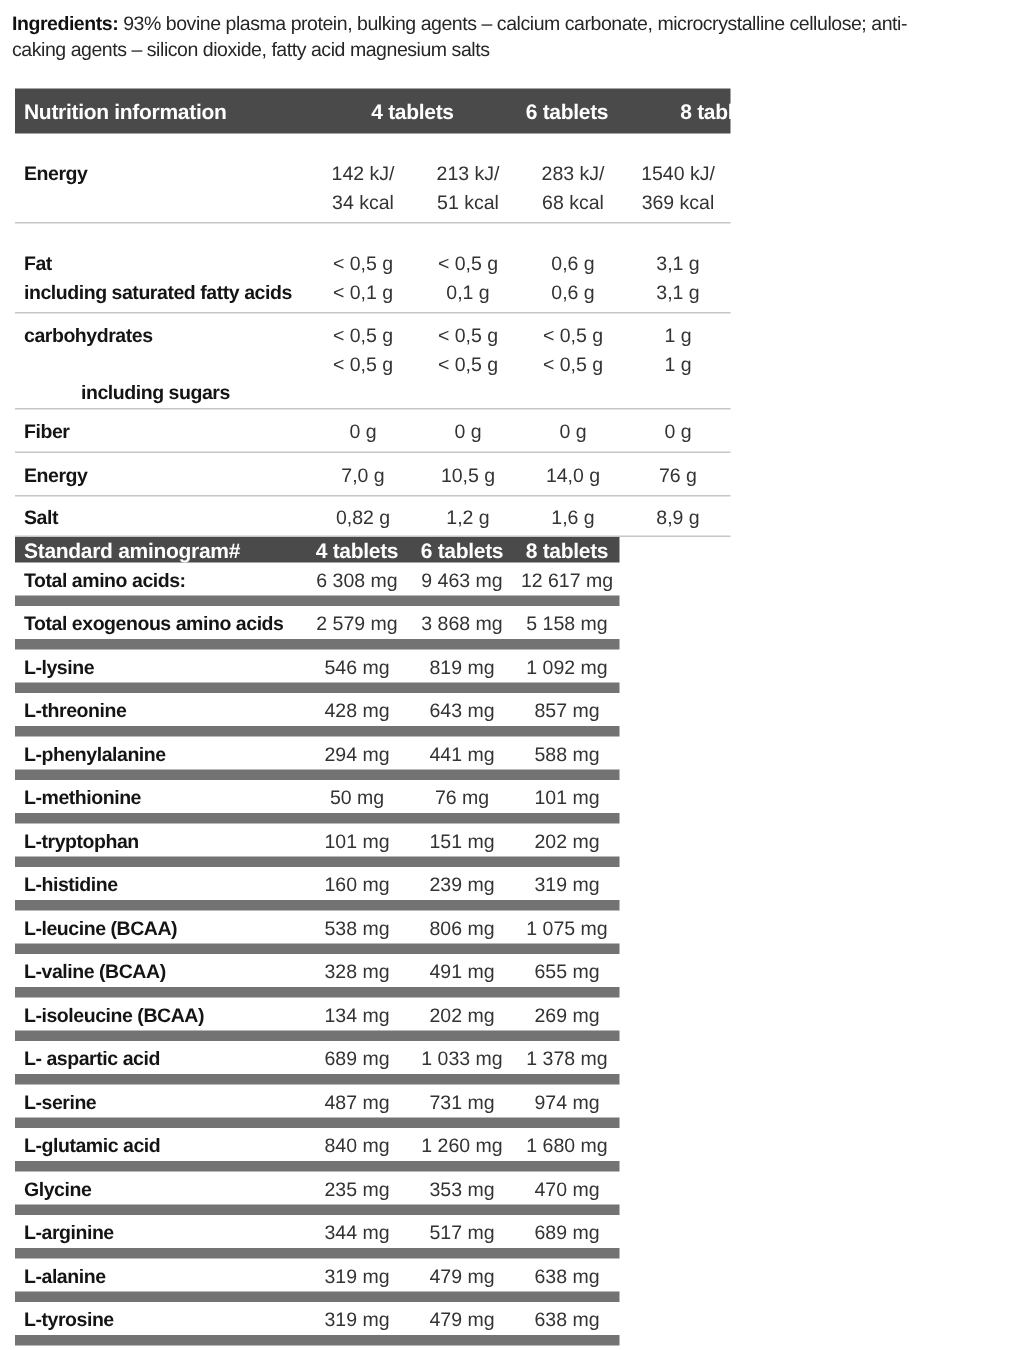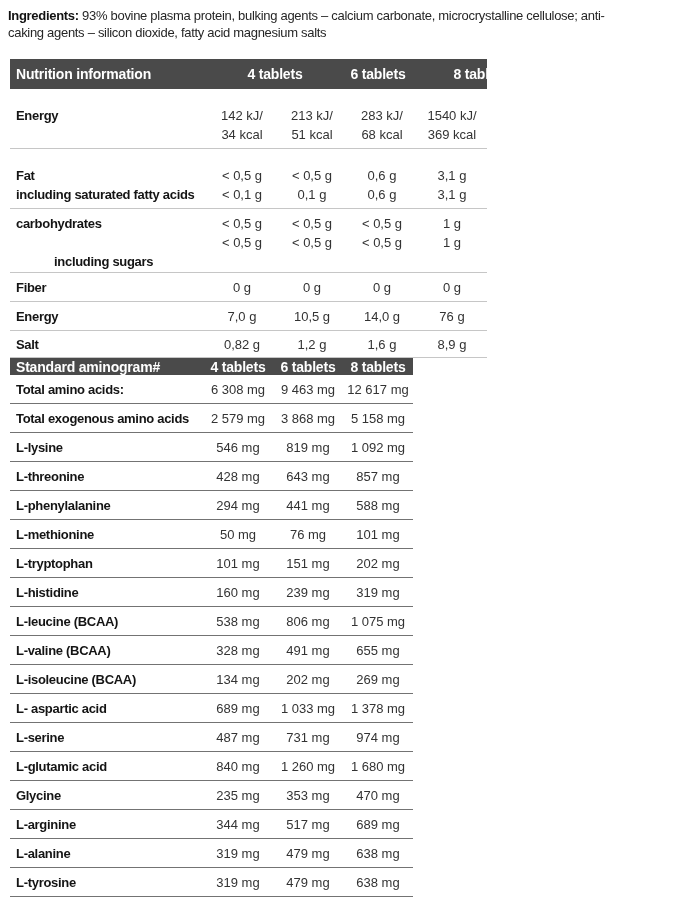--- a/index.html
+++ b/index.html
@@ -41,21 +41,21 @@
   .indent { padding-left:38px; }
 
   .sep { border-bottom:1px solid #c6c6c6; }
 
   .row-multi2 { padding:5px 0 4px 0;margin-top:12px; }   
   .row-multi3 { padding:5px 0 1px 0; }   
   .row-single { height:29px; align-items:center; box-sizing:border-box; }
   .row-salt   { height:27px; align-items:center; box-sizing:border-box; }
 
   .arow { height:29px; align-items:center; box-sizing:border-box;
-          border-bottom:1px solid #737373; }
+          border-bottom:7px solid #737373; }
 </style>
 </head>
 <body>
 
 <div class="page">
 
   <div class="ingredients">
     <div class="ln"><b>Ingredients:</b><span> 93% bovine plasma protein, bulking agents – calcium carbonate, microcrystalline cellulose; anti-</span></div>
     <div class="ln">caking agents – silicon dioxide, fatty acid magnesium salts</div>
   </div>

